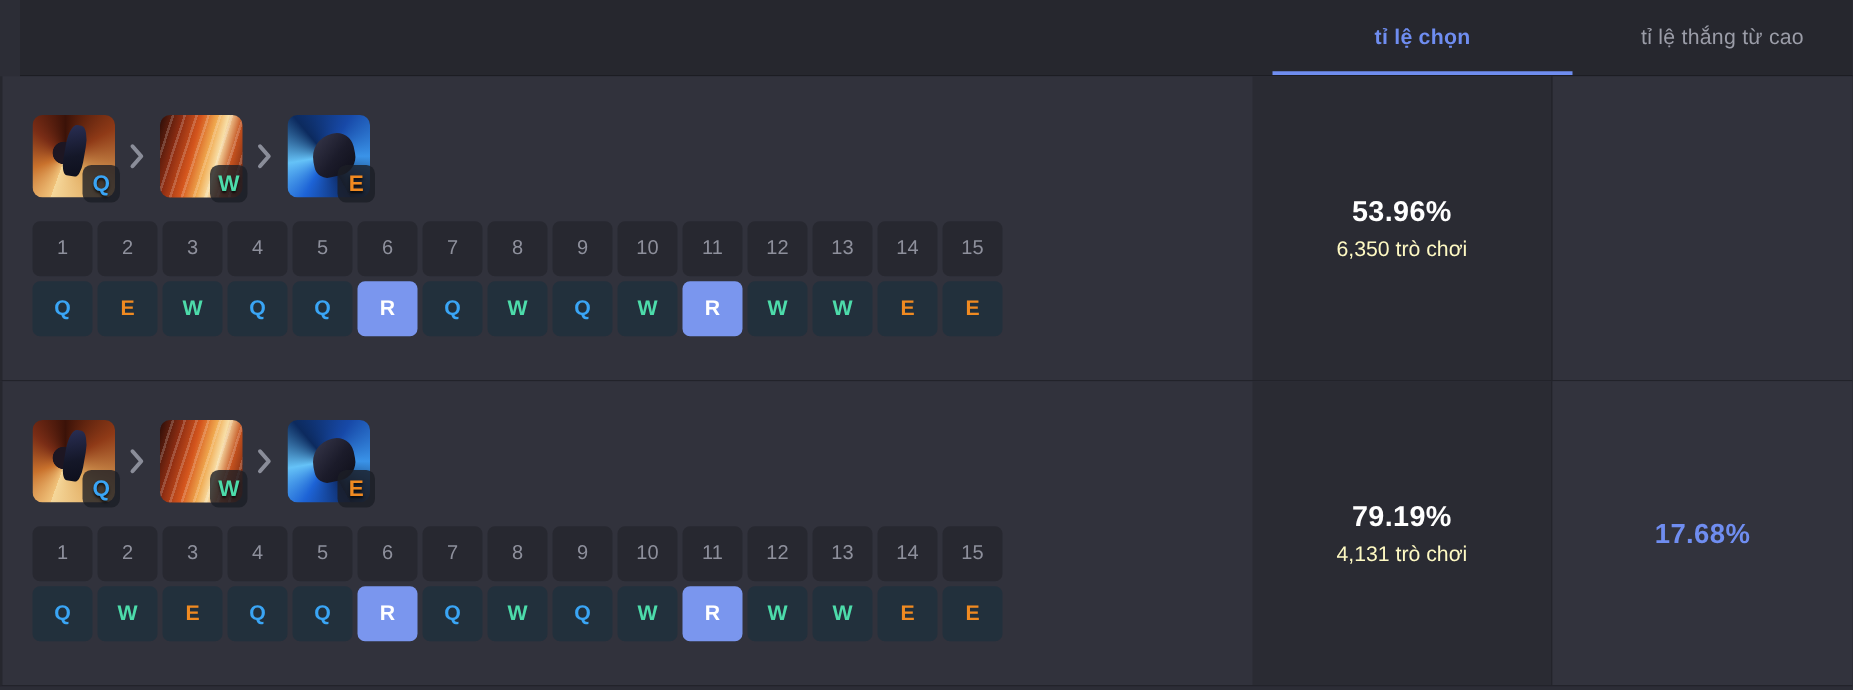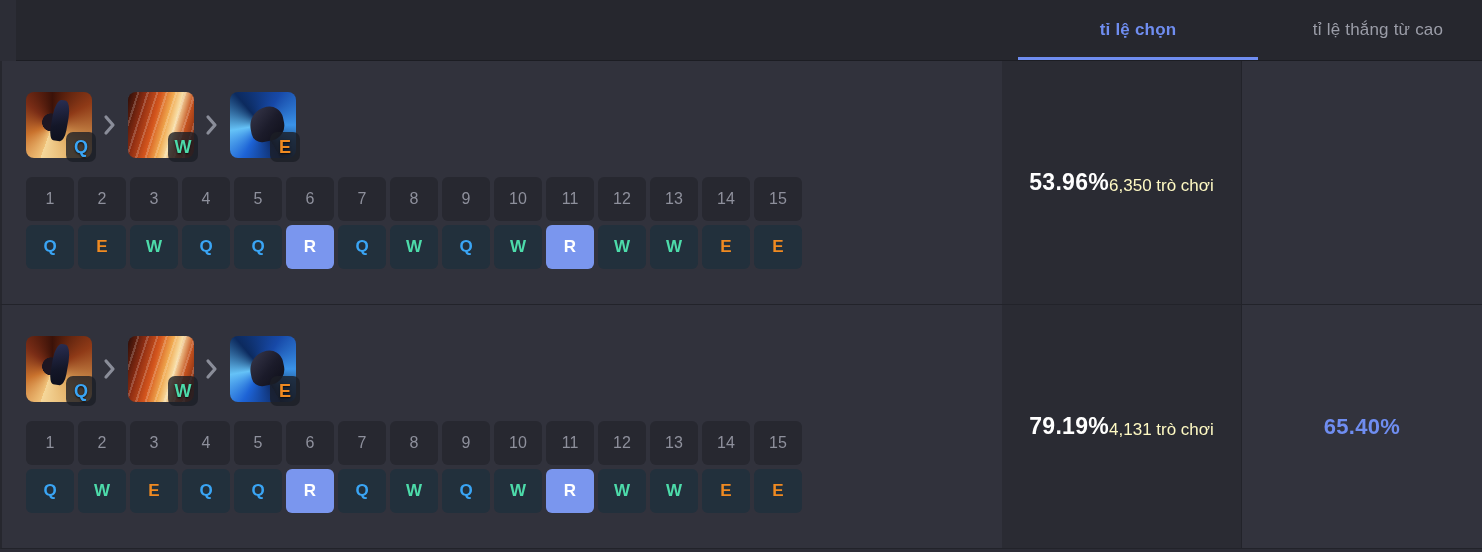--- a/index.html
+++ b/index.html
@@ -171,21 +171,21 @@
   .key-box.k-w { color: #4ddbaa; }
   .key-box.k-e { color: #f08a21; }
   .key-box.k-r { background: #7a96ee; color: #ffffff; }
 
   
   .pick-cell {
     flex: 0 0 240px;
     background: #2a2b33;
     border-right: 1px solid #22232a;
     display: flex;
-    flex-direction: row;
+    flex-direction: column;
     align-items: center;
     justify-content: center;
   }
   .pick-rate {
     font-size: 23px; font-weight: 700; color: #ffffff;
     letter-spacing: .3px;
   }
   .pick-games {
     margin-top: 7px;
     font-size: 17px; color: #fef9c3;
@@ -400,18 +400,18 @@
               <div class="lvl-box">15</div>
               <div class="key-box k-e">E</div>
             </div>
           </div>
         </div>
         <div class="pick-cell">
           <div class="pick-rate">79.19%</div>
           <div class="pick-games">4,131 trò chơi</div>
         </div>
         <div class="win-cell">
-          <div class="win-rate">65.40%</div>
+          <div class="win-rate">17.68%</div>
         </div>
       </div>
     </div>
 
 </div>
 
 </body></html>

